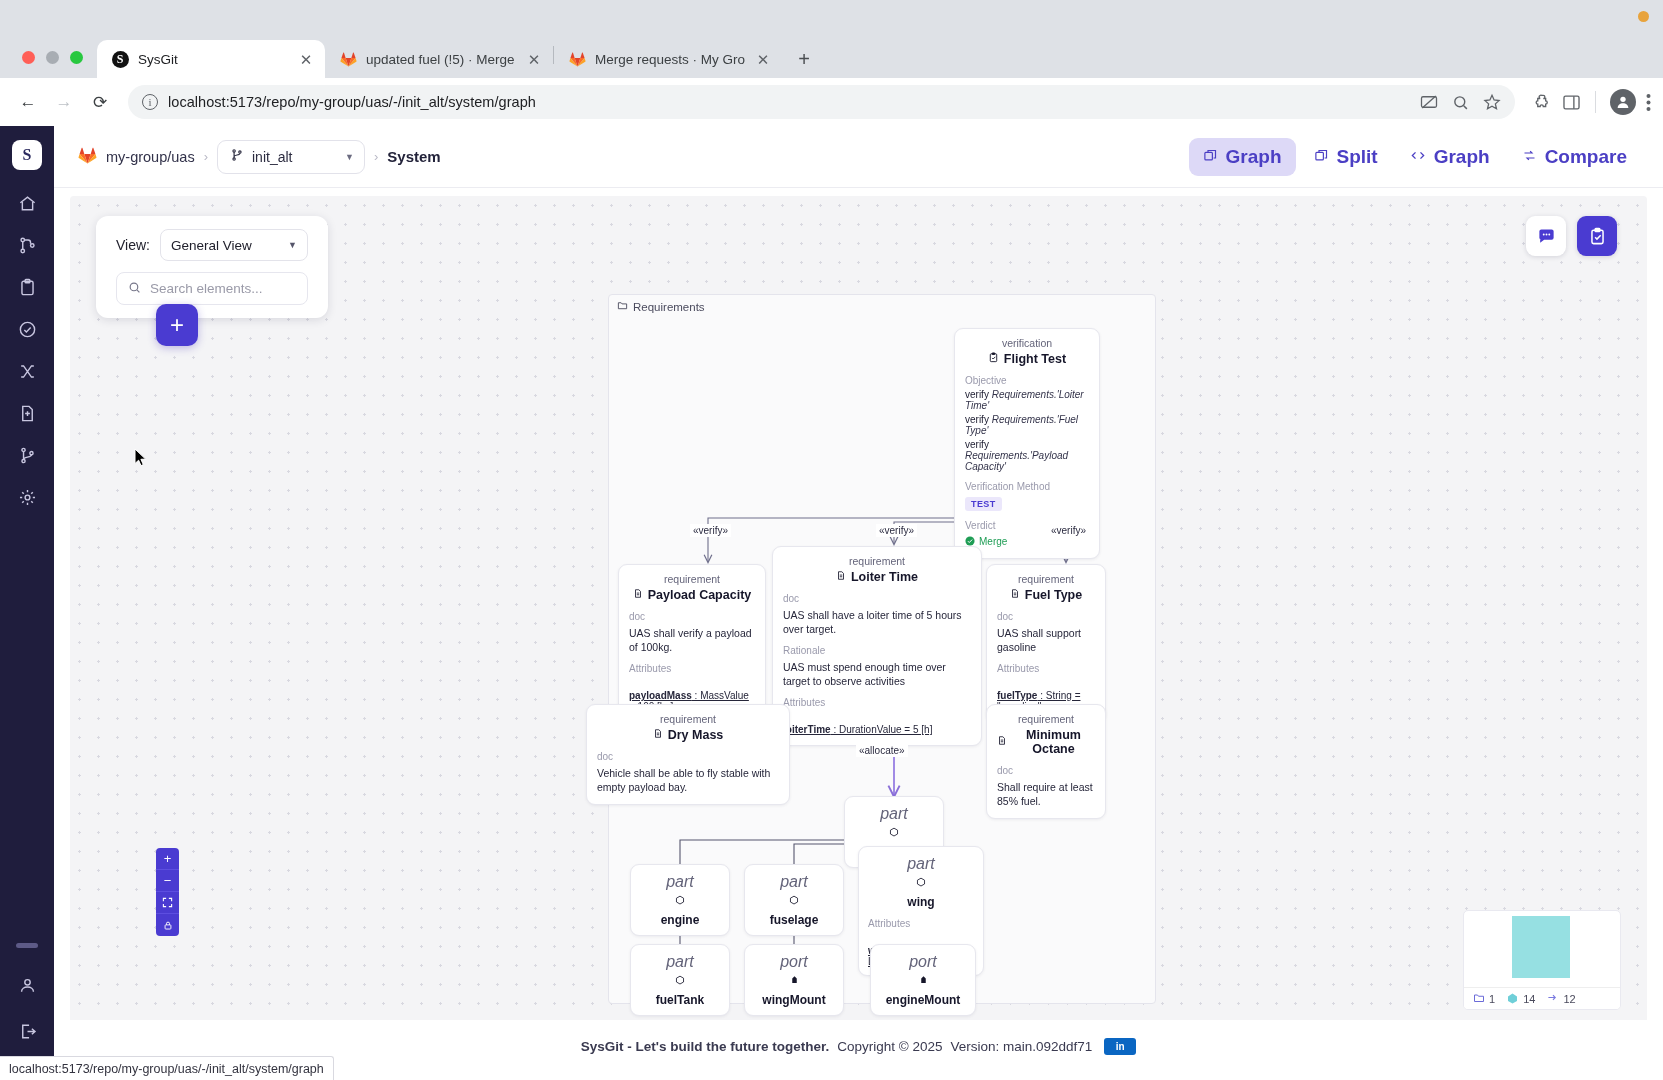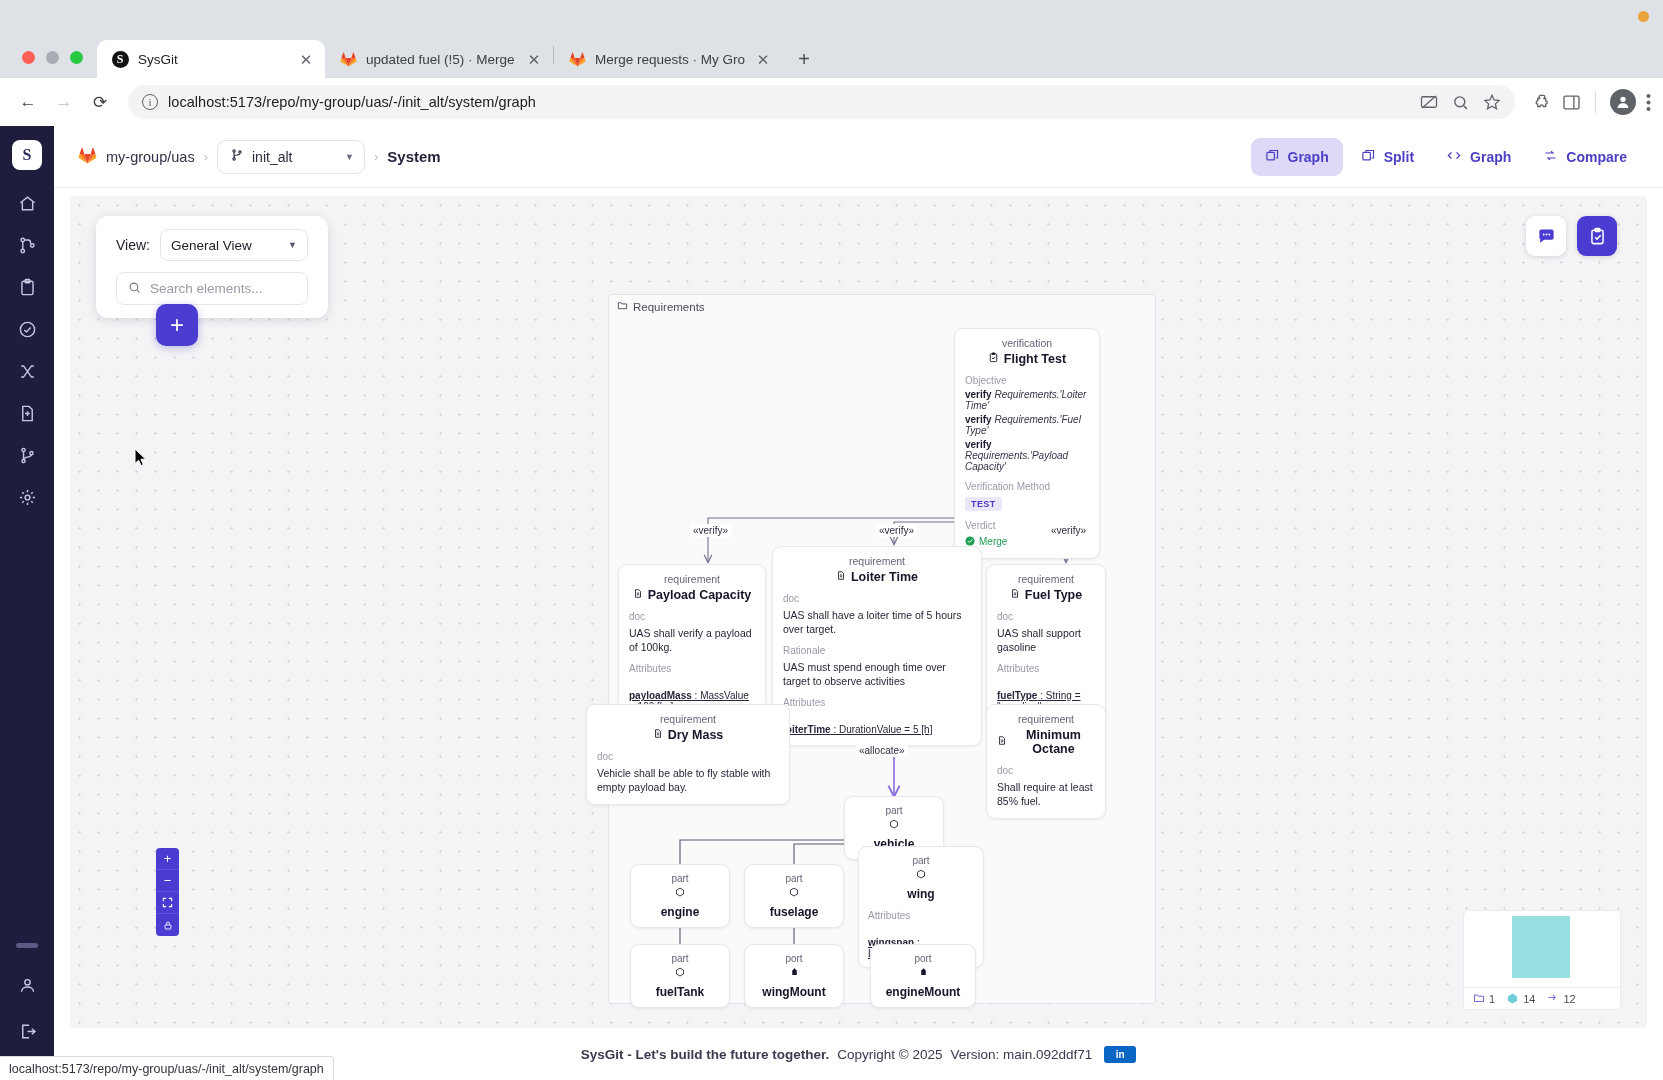--- a/index.html
+++ b/index.html
@@ -111,21 +111,21 @@
   .branch-select {
     display:flex; align-items:center; gap:8px; border:1px solid #e2e2ea; border-radius:9px;
     height:34px; padding: 0 10px 0 12px; width: 148px; font-size:14px; color:#2c2c40;
   }
   .branch-caret { margin-left:auto; color:#6b6b80; font-size:9px; }
   .crumb-last { font-size:15px; color:#23233a; font-weight:600; }
 
   .viewtabs { margin-left:auto; display:flex; align-items:center; gap:4px; }
   .vtab {
     display:flex; align-items:center; gap:8px; height:38px; padding: 0 14px;
-    border-radius:9px; font-size:14px; font-weight:600; color:#4b3fc4;
+    border-radius:9px; font-size:19px; font-weight:600; color:#4b3fc4;
   }
   .vtab.active { background:#ddd9f7; }
 
   .canvaswrap { flex:1; position:relative; background:#fff; overflow:hidden; }
 
   .canvas {
     position:absolute; inset: 8px 16px 52px 16px;
     background-color:#f4f4f6;
     background-image: radial-gradient(#d8d8e0 1.1px, transparent 1.1px);
     background-size: 19px 19px;
@@ -206,43 +206,43 @@
   .node-kind { font-size:10.5px; color:#64647a; text-align:center; line-height:1.3; }
   .node-name {
     font-size:12.5px; font-weight:bold; color:#16162a; text-align:center;
     display:flex; align-items:center; justify-content:center; gap:5px; margin-top:1px;
   }
   .sec-label { font-size:10px; color:#9a9aac; margin-top:9px; }
   .sec-text { font-size:10.5px; color:#26263a; margin-top:4px; line-height:1.35; }
   .attr { font-size:10px; color:#26263a; margin-top:16px;text-decoration:underline; }
   .attr b { font-weight:bold; }
   .obj-line { font-size:10px; color:#1c1c30; margin-top:3px; }
-  .obj-line b { font-weight:bold; }
+  .obj-line b { font-weight:normal; }
   .obj-line i { font-style:italic; color:#33334a; }
   .chip {
     display:inline-block; background:#ebe7fb; color:#4a3bd1; font-size:9px; font-weight:bold;
     border-radius:3px; padding:2px 6px; margin-top:5px; letter-spacing:.4px;
   }
   .verdict { font-size:10px; color:#1f9d55; margin-top:5px; display:flex; align-items:center; gap:4px; }
 
   .compact { padding: 7px 9px 8px 9px; }
-  .compact .node-kind { font-size:10px; }
+  .compact .node-kind { font-size:16px;font-style:italic; }
   .compact .node-name { font-size:12px;flex-direction:column; }
 
   
   .edgelabel {
     position:absolute; background:#fff; font-size:10px; color:#2b2b40; padding:1px 3px;
     z-index:8; white-space:nowrap;
   }
 
   svg.edges { position:absolute; inset:0; width:100%; height:100%; z-index:4; pointer-events:none; }
 
   
   .footer {
-    position:absolute; left:0; right:0; bottom:0; height:52px; background:#fff;
+    position:absolute; left:0; right:0; bottom:8px; height:52px; background:#fff;
     display:flex; align-items:center; justify-content:center; gap:8px;
     font-size:13.5px; color:#3a3a50;
   }
   .footer b { font-weight:bold; }
   .li-ic { width:32px;height:17px;border-radius:3px;background:#0a66c2;color:#fff;font-size:10px;
     display:flex;align-items:center;justify-content:center;font-weight:bold; margin-left:4px;}
 
   .statusbar {
     position:absolute; left:0; bottom:0; height:24px; background:#fff;
     border:1px solid #d9d9e0; border-left:none; border-bottom:none;

